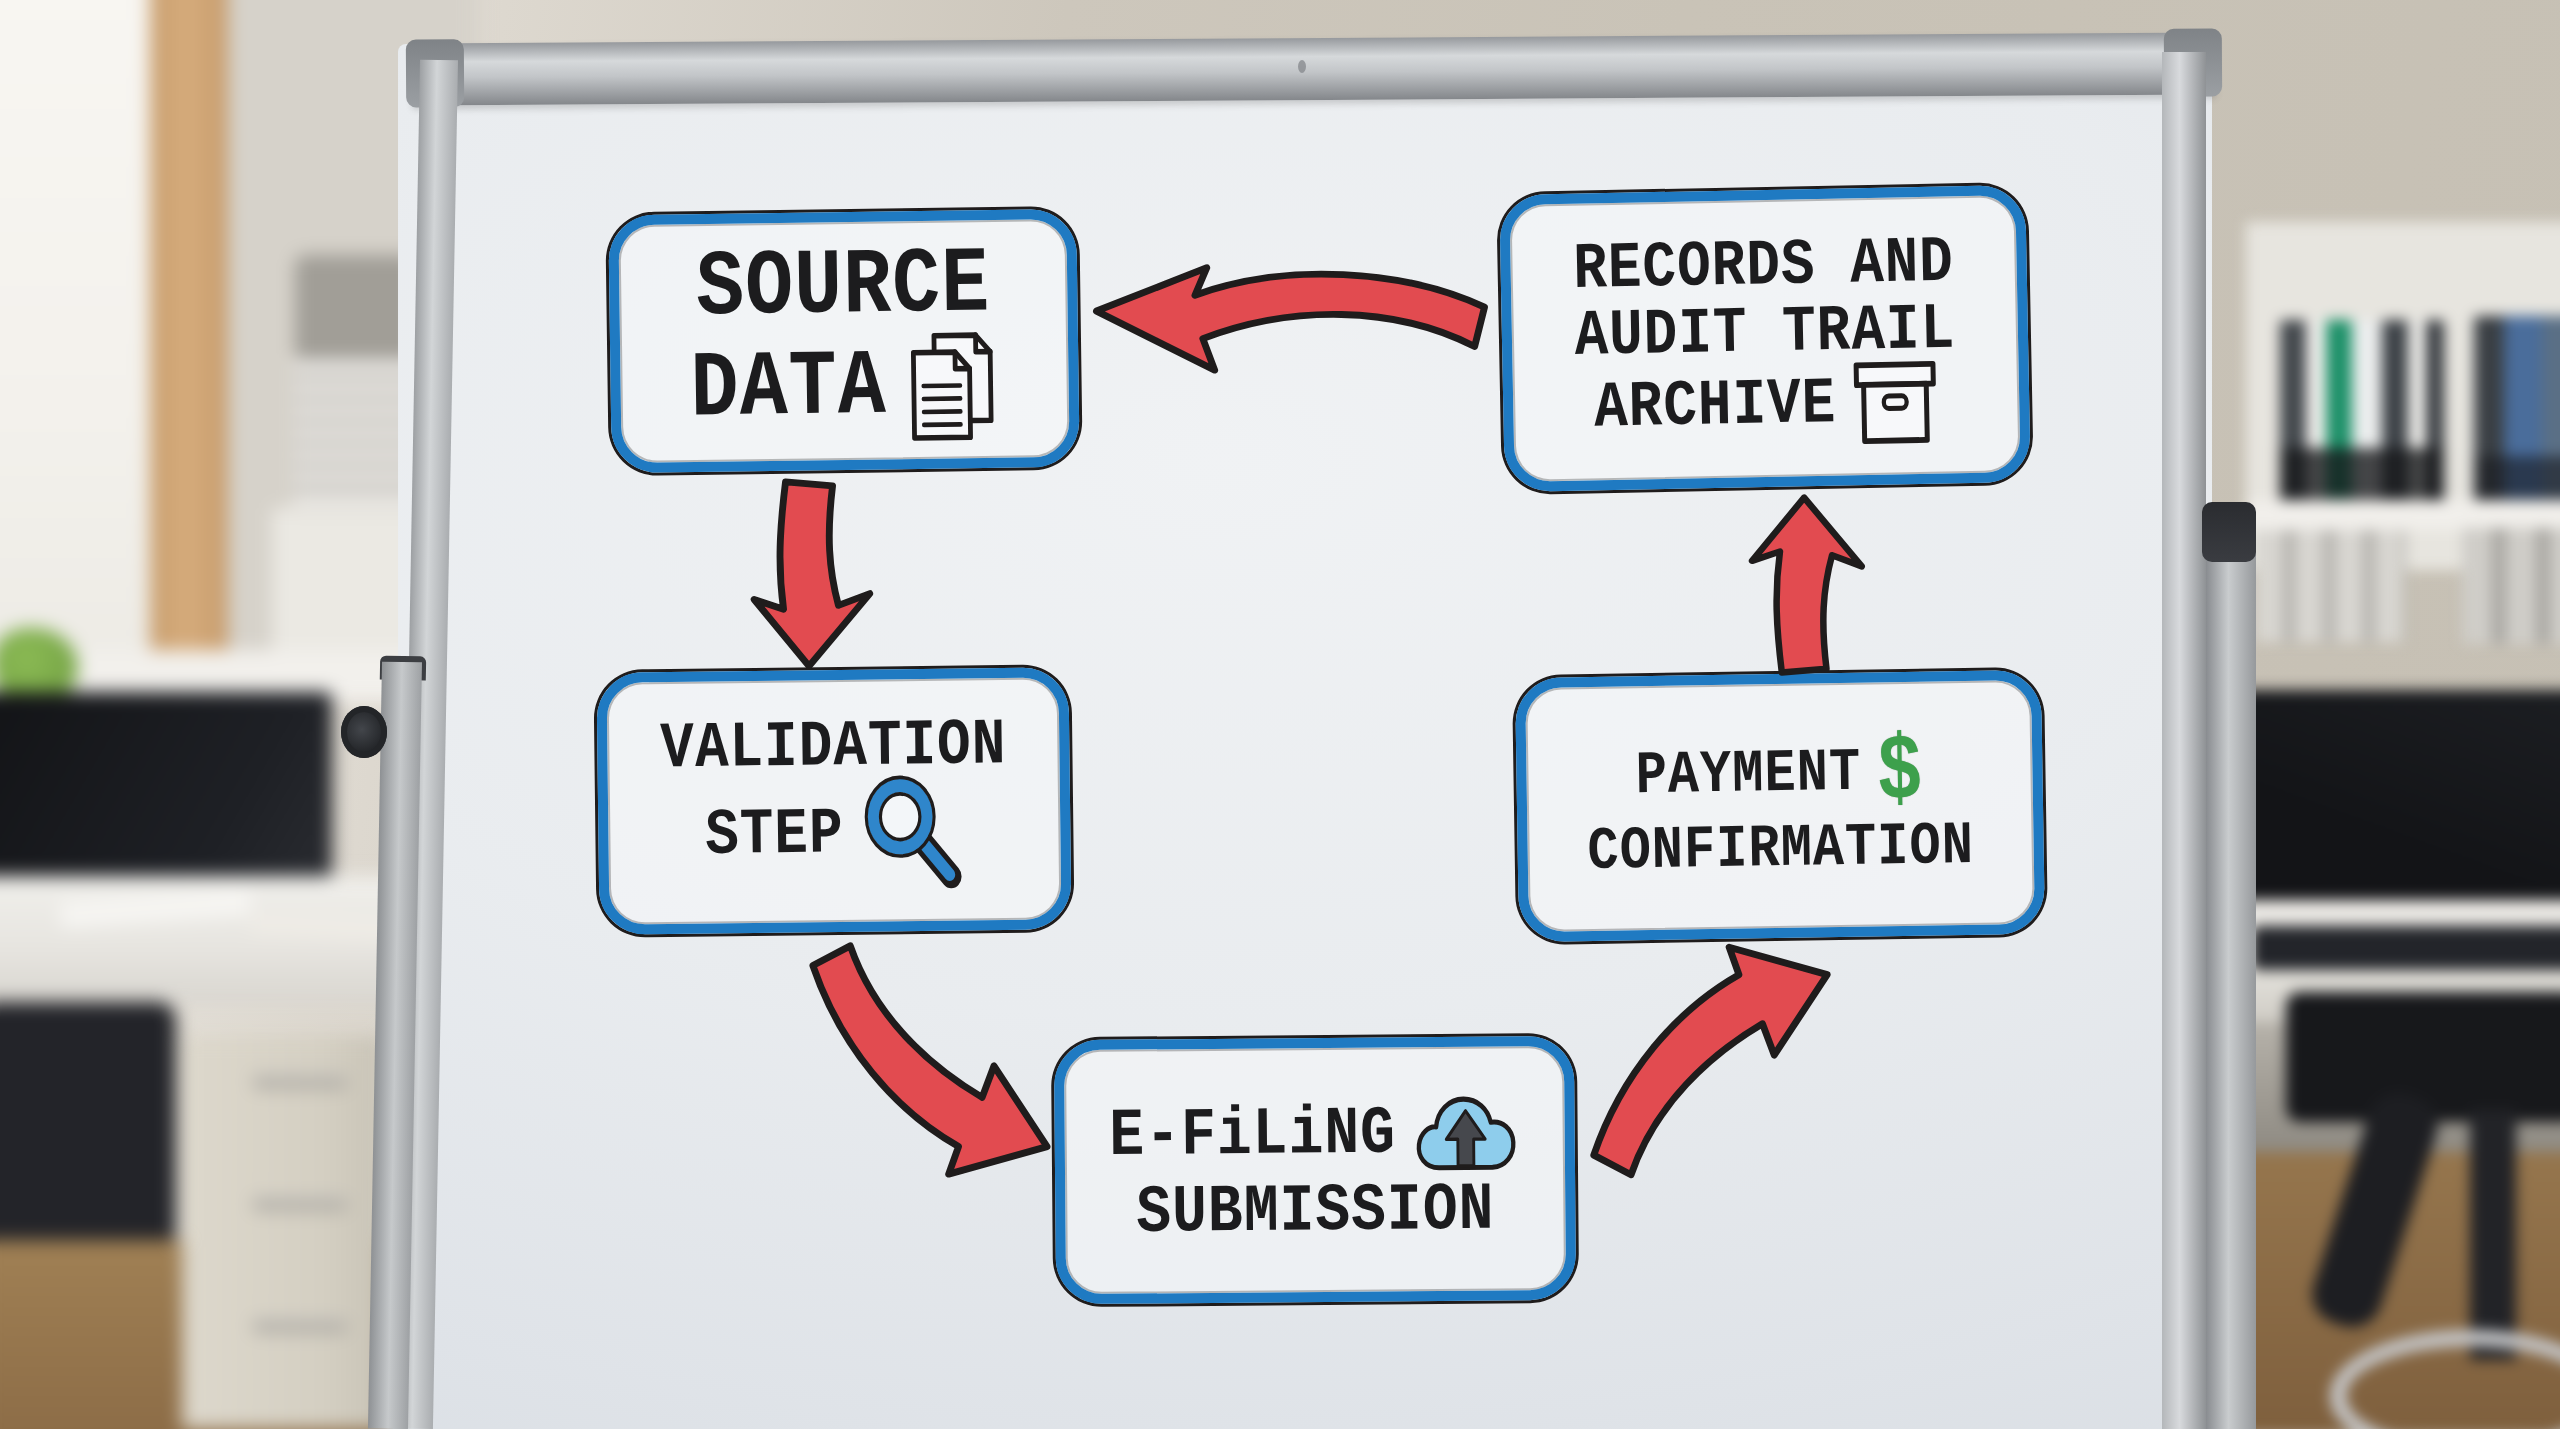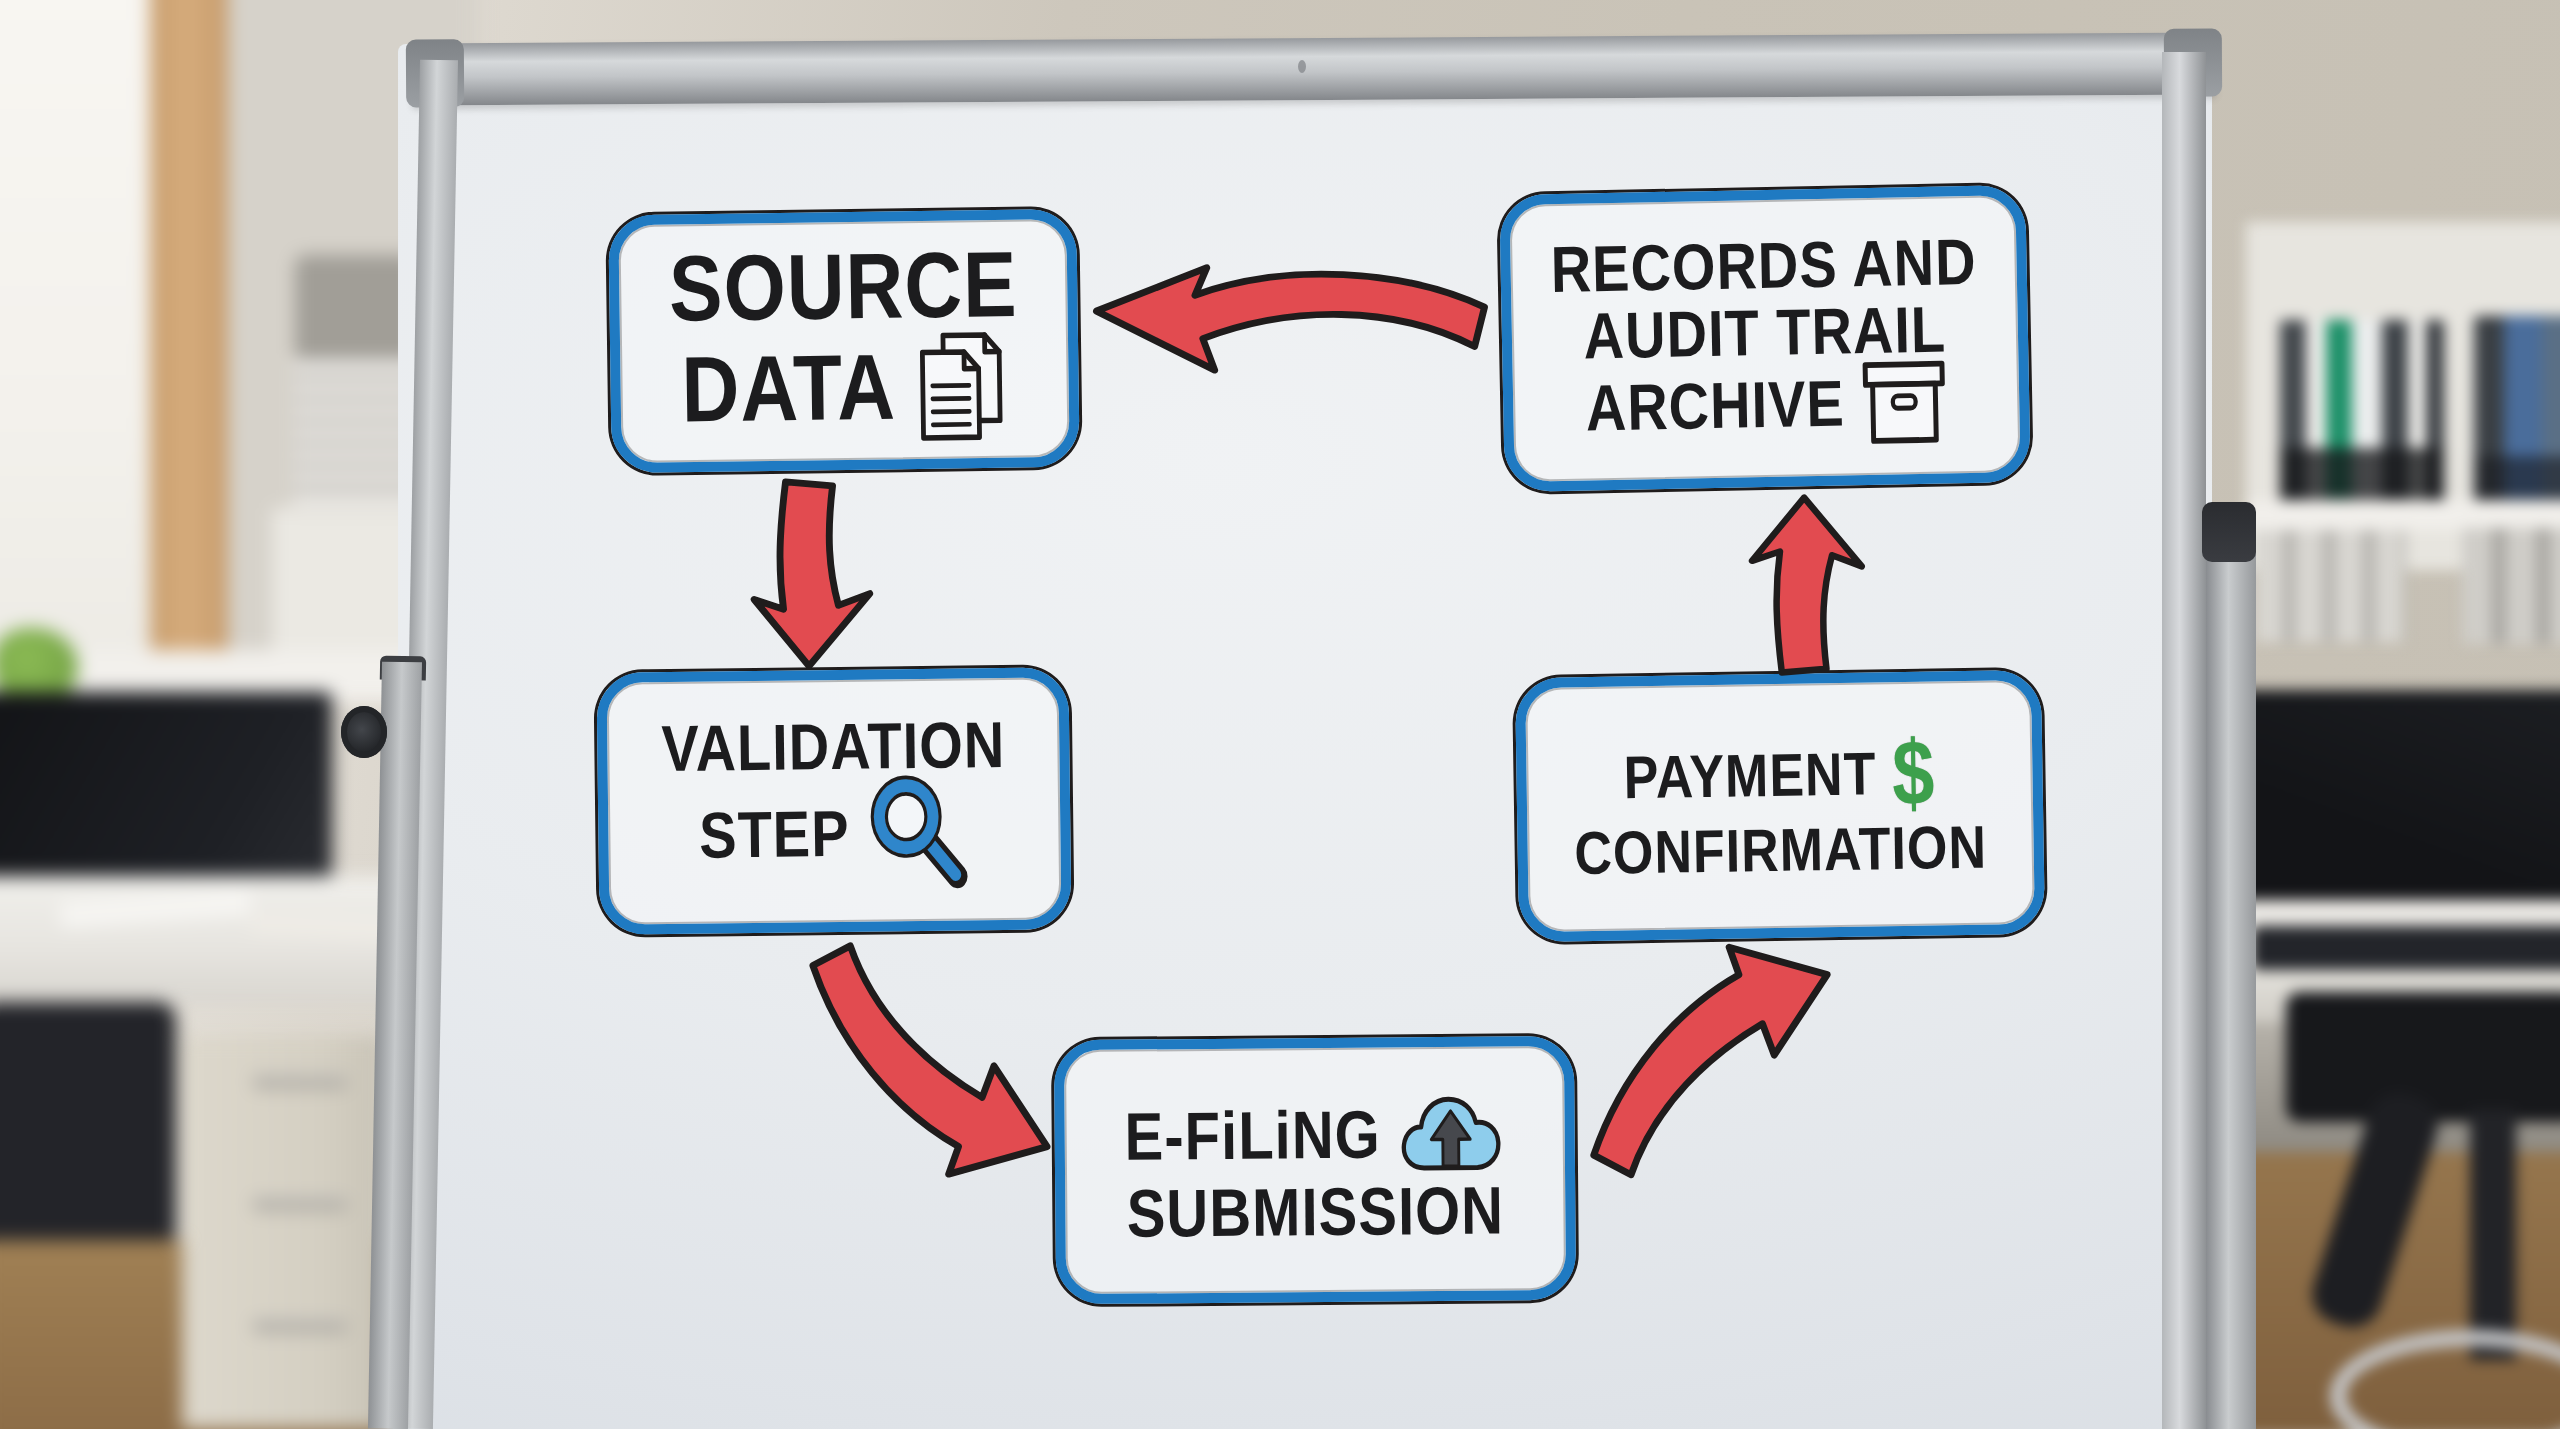--- a/index.html
+++ b/index.html
@@ -1,18 +1,18 @@
 <!DOCTYPE html>
 <html style="--box_border_blue: #1f7ac2; --arrow_red: #e24b50; --marker_outline: #1f1c1c; --ink_black: #1c1c1e; --dollar_green: #3da04c; --cloud_blue: #8ecdec;"><head>
 <meta charset="utf-8">
 <style>
   html,body{margin:0;padding:0;background:#222;}
   .scene{position:relative;width:2560px;height:1429px;overflow:hidden;
     background:linear-gradient(100deg,#efece6 0%,#ddd8cf 18%,#cdc7bc 38%,#c9c3b7 60%,#c6c0b4 100%);
-    font-family:Liberation Sans, sans-serif;}
+    font-family:Liberation Mono, monospace;}
   .abs{position:absolute;}
   
   .bg{position:absolute;inset:0;}
   .blur7{filter:blur(7px);} .blur9{filter:blur(9px);}
   .bg-window{left:-40px;top:-40px;width:500px;height:740px;background:linear-gradient(180deg,#f8f6f2,#f3f1ec 60%,#eceae4);}
   .bg-pillar{left:150px;top:-30px;width:82px;height:720px;background:linear-gradient(90deg,#c89e6e,#d6ac7c 45%,#c59a6b);}
   .bg-sidewall{left:228px;top:-30px;width:250px;height:700px;background:#d6d2ca;}
   .bg-printer{left:295px;top:255px;width:120px;height:110px;background:#a19e97;border-radius:10px;}
   .bg-paperstack{left:293px;top:360px;width:128px;height:152px;background:repeating-linear-gradient(180deg,#f0eeea 0 14px,#b3b0aa 14px 22px);border-radius:4px;}
   .bg-cabinet{left:272px;top:508px;width:156px;height:150px;background:#ebe9e3;border-radius:4px;}

